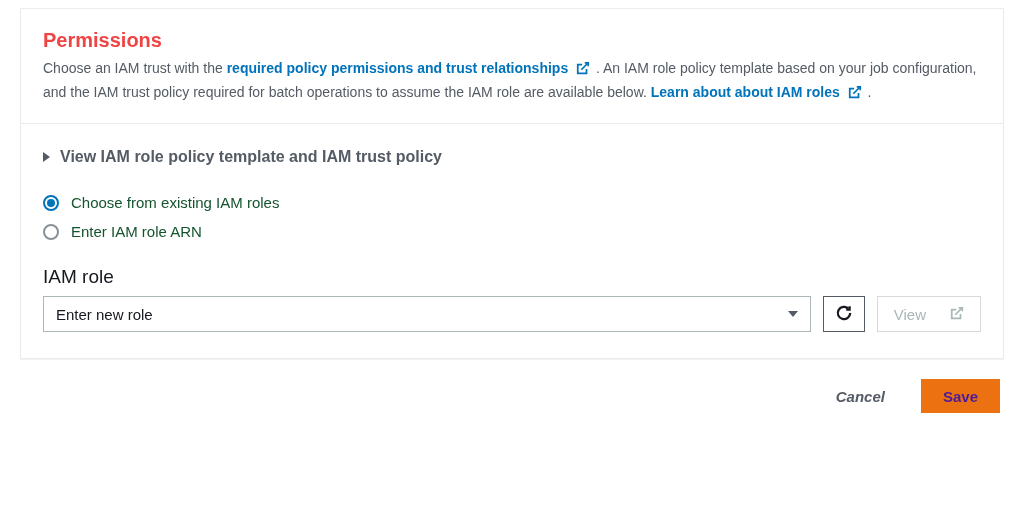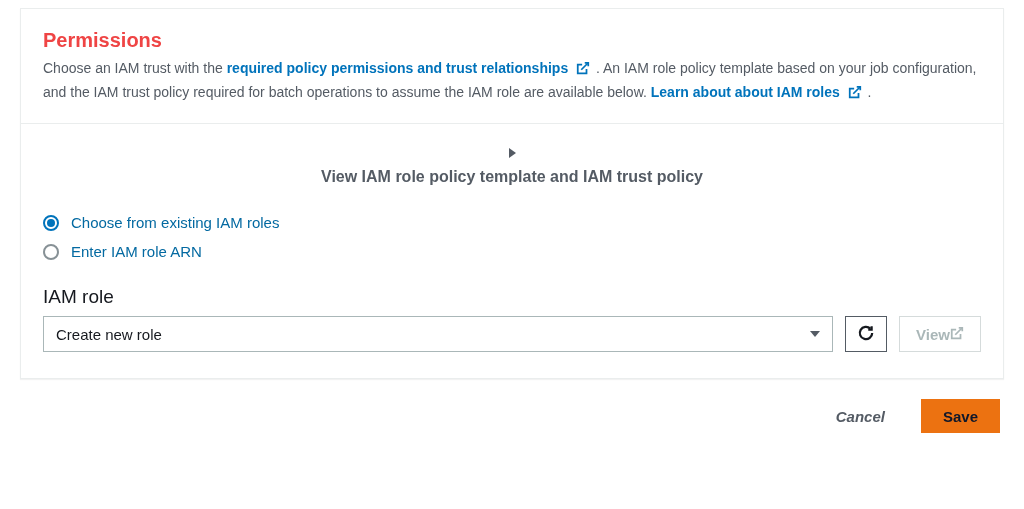--- a/index.html
+++ b/index.html
@@ -42,40 +42,39 @@
     }
     .panel-body {
       padding: 24px 22px 26px 22px;
     }
     .expander {
       display: flex;
       align-items: center;
       gap: 10px;
       cursor: pointer;
       margin-bottom: 22px;
-      flex-direction: column;
     }
     .caret {
       width: 0; height: 0;
       border-top: 5px solid transparent;
       border-bottom: 5px solid transparent;
       border-left: 7px solid #545b64;
     }
     .expander-label {
       font-size: 16px;
       font-weight: 700;
       color: #545b64;
     }
     .radio-group { margin-bottom: 20px; }
     .radio-row {
       display: flex;
       align-items: center;
       gap: 12px;
       font-size: 15px;
-      color: #0369a1;
+      color: #14532d;
       cursor: pointer;
       padding: 6px 0;
     }
     .radio {
       width: 16px; height: 16px;
       border: 2px solid #879196;
       border-radius: 50%;
       display: inline-flex;
       align-items: center;
       justify-content: center;
@@ -125,24 +124,24 @@
       justify-content: center;
       cursor: pointer;
     }
     .view-btn {
       height: 36px;
       padding: 0 16px;
       border: 1px solid #d5dbdb;
       background: #fff;
       color: #aab7b8;
       font-size: 15px;
-      font-weight: 700;
-      display: flex;
-      align-items: center;
-      gap: 0;
+      font-weight: 400;
+      display: flex;
+      align-items: center;
+      gap: 24px;
       cursor: default;
     }
     .footer {
       display: flex;
       justify-content: flex-end;
       gap: 14px;
       padding: 20px 4px 0 0;
     }
     .btn {
       height: 34px;
@@ -154,21 +153,21 @@
       display: flex;
       align-items: center;
     }
     .btn-cancel {
       background: transparent;
       color: #545b64;
       font-style: italic;
     }
     .btn-save {
       background: #ec7211;
-      color: #0f172a;
+      color: #4c1d95;
     }
   </style>
 </head>
 <body>
 
 <div class="panel">
 
   <div class="panel-header">
     <h2 class="panel-title">Permissions</h2>
     <p class="panel-desc">
@@ -213,21 +212,21 @@
       <label class="radio-row">
         <span class="radio"></span>
         <span>Enter IAM role ARN</span>
       </label>
     </div>
 
     <div class="field-label">IAM role</div>
 
     <div class="select-row">
       <div class="select">
-        <span>Create new role</span>
+        <span>Enter new role</span>
         <span class="select-caret"></span>
       </div>
       <button class="icon-btn">
         <span>
           <svg width="18" height="18" viewBox="0 0 16 16" fill="none" stroke="#16191f" stroke-width="2">
             <path d="M13.5 8a5.5 5.5 0 1 1-1.6-3.9"></path>
               <path d="M13 2v3h-3"></path>
           </svg>
         </span>
       </button>

